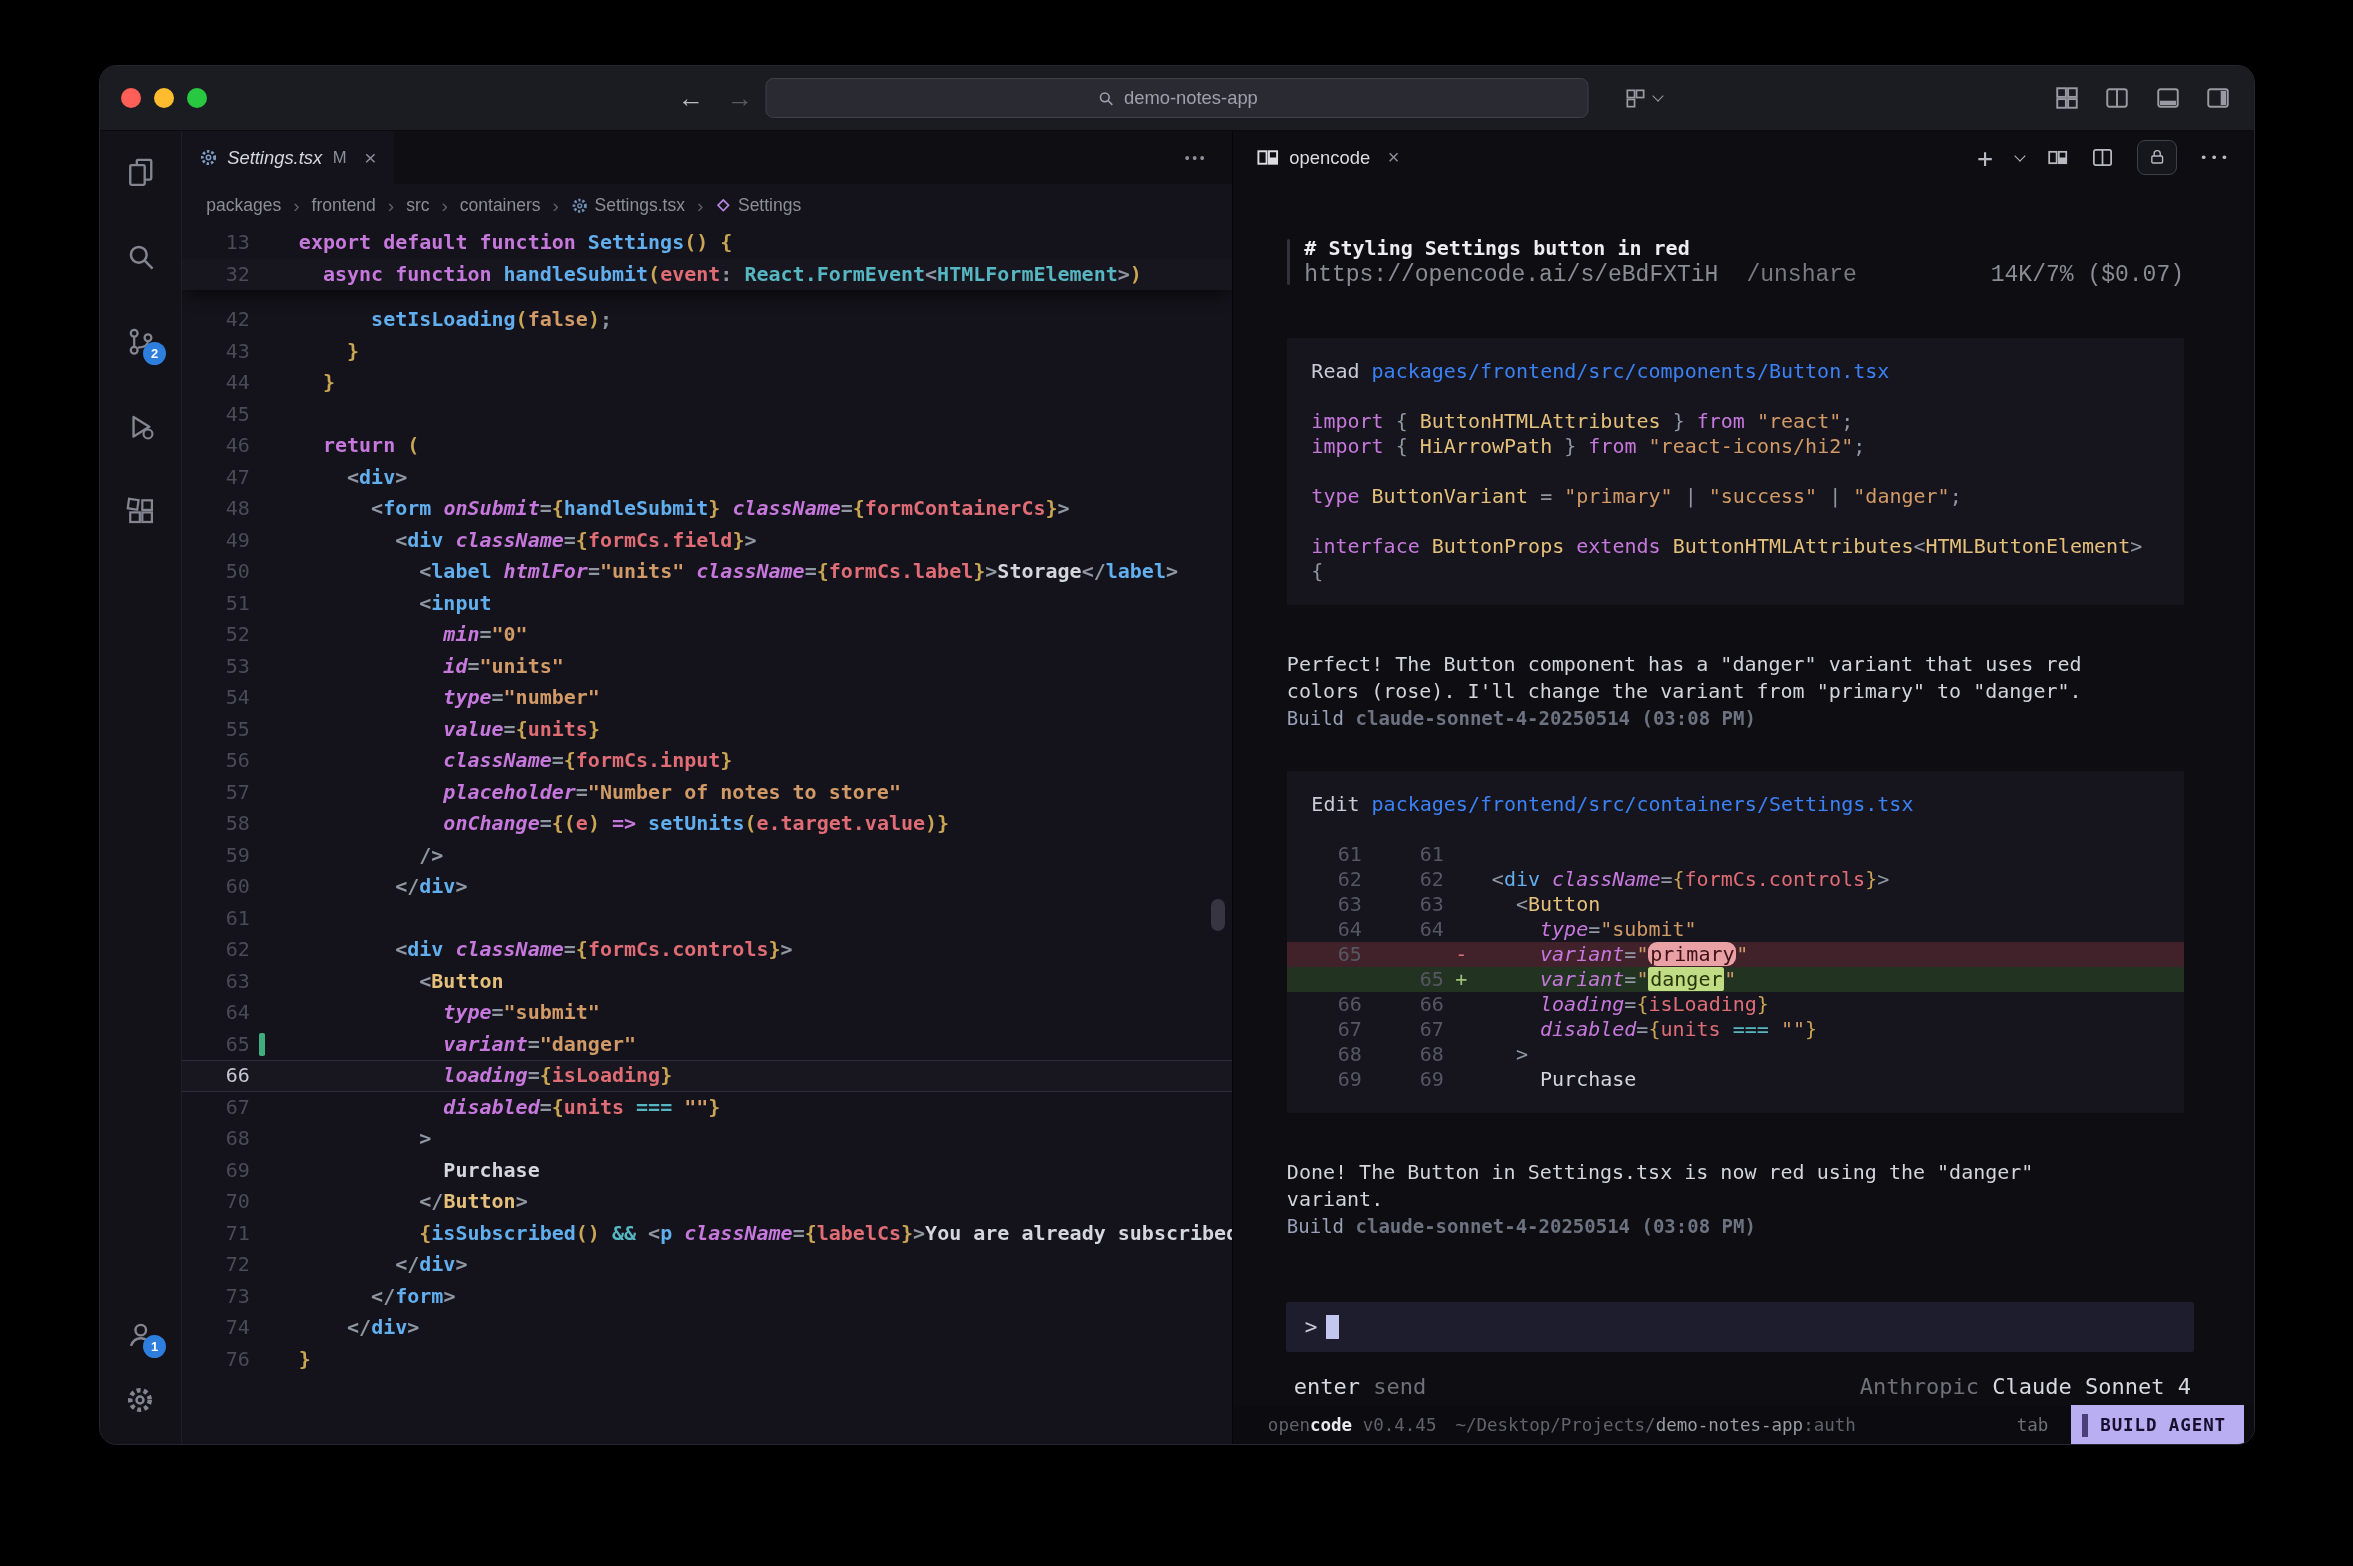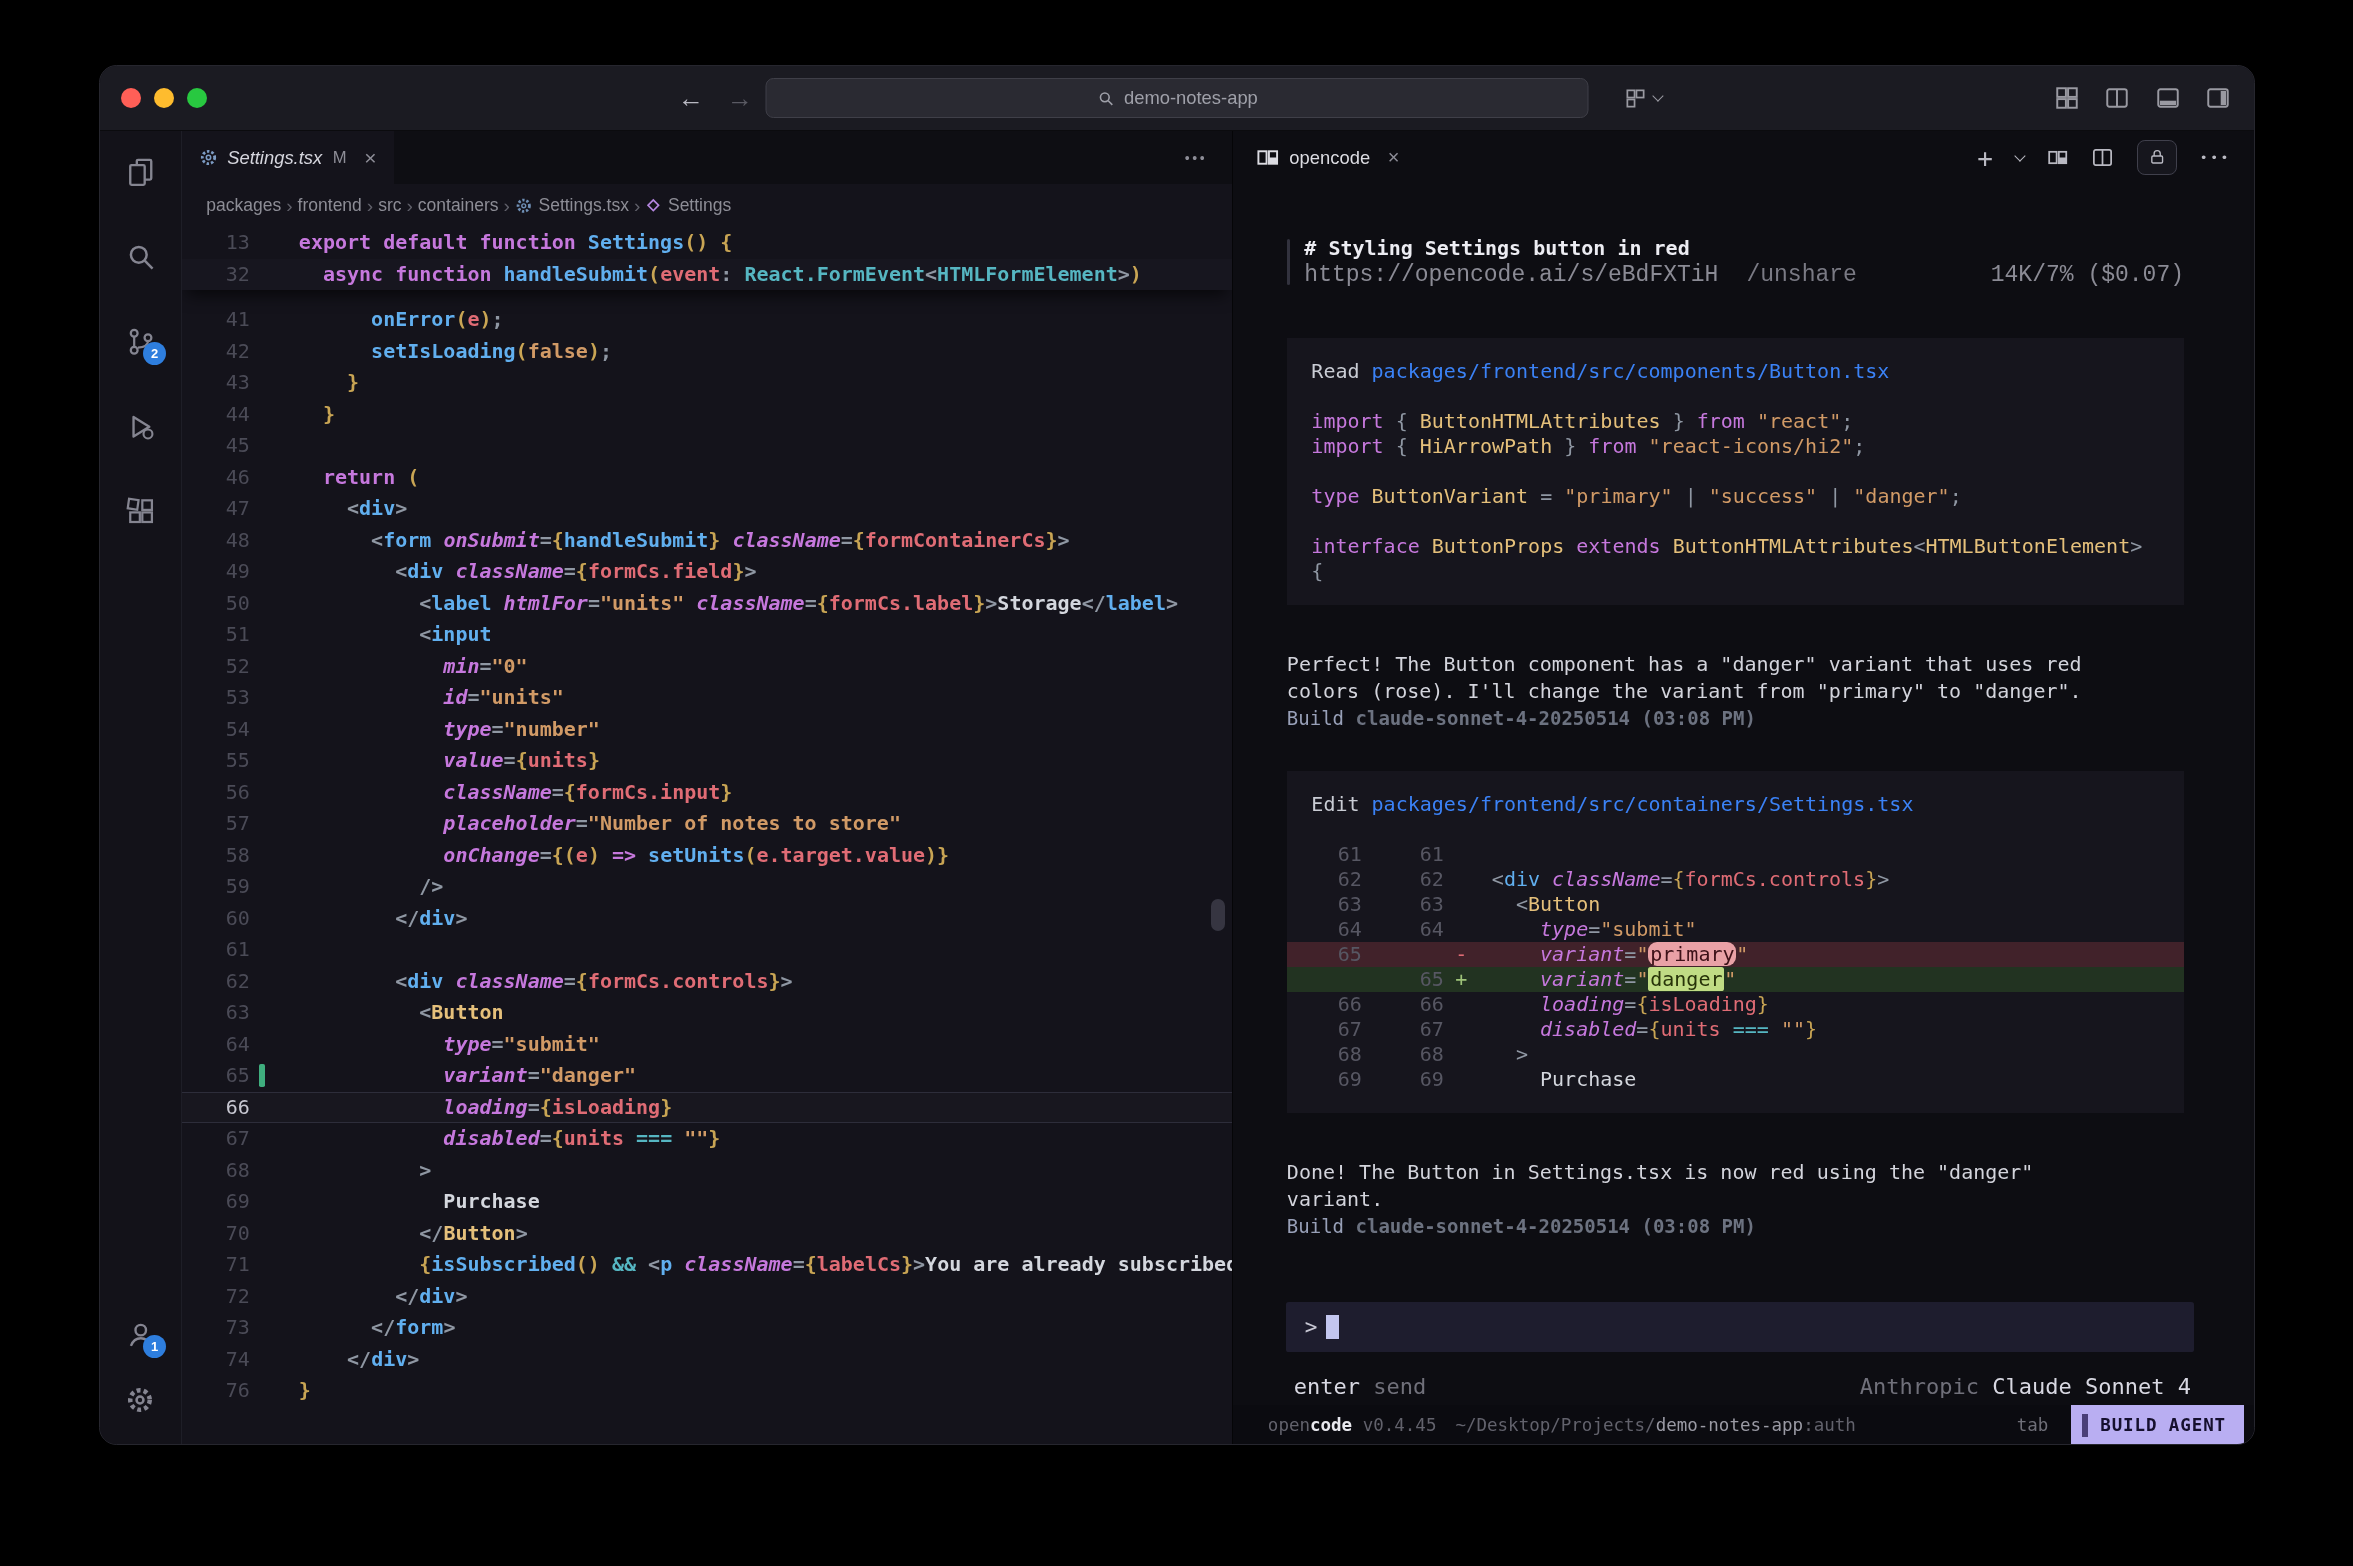--- a/index.html
+++ b/index.html
@@ -38,21 +38,21 @@
   
   .editor-col { width:1050px; background:#14131b; display:flex; flex-direction:column; }
   .tabbar { height:53px; background:#0e0e13; display:flex; align-items:stretch; }
   .tab { display:flex; align-items:center; gap:8.8px; padding:0 17.5px; background:#14131b; }
   .tab-label { font-style:italic; color:#d6d6de; font-size:18.4px; }
   .tab-mod { color:#8d8d97; font-size:16.6px; margin-left:1.8px; }
   .tab-close { color:#8d8d97; font-size:21px; margin-left:8.8px; }
   .tab-fill { flex:1; }
   .tab-more { align-self:center; color:#8d8d97; font-size:14px; letter-spacing:2.6px; margin-right:24.5px; }
 
-  .breadcrumb { height:43px; display:flex; align-items:center; padding-left:24.5px; gap:5px; font-size:17.5px; color:#8d8d96; background:#14131b; }
+  .breadcrumb { height:43px; display:flex; align-items:center; padding-left:24.5px; gap:12px; font-size:17.5px; color:#8d8d96; background:#14131b; }
   .bc-sep { color:#60606a; font-size:19px; }
   .bc-item { display:flex; align-items:center; gap:6.1px; }
   .bc-ico { display:flex; align-items:center; }
 
   .codearea { position:relative; flex:1; overflow:hidden; font-family:"DejaVu Sans Mono", monospace; font-size:20px; }
   .code-scroll { padding-top:77px; }
   .crow { position:relative; display:flex; height:31.5px; line-height:31.5px; width:100%; }
   .gut { width:117px; flex:none; text-align:right; padding-right:49px; color:#4b4b57; }
   .ctext { flex:1; white-space:pre; overflow:hidden;font-weight:bold; }
   .crow.cur { background:rgba(255,255,255,0.02); box-shadow:inset 0 0.9px 0 #2d2d3a, inset 0 -0.9px 0 #2d2d3a; }
@@ -287,24 +287,20 @@
             <span class="bc-ico">
               <svg viewBox="0 0 16 16" width="16.6" height="16.6">
     <rect x="4.4" y="4.4" width="7.2" height="7.2" fill="none" stroke="#b586e0" stroke-width="1.6" transform="rotate(45 8 8)"></rect>
   </svg>
             </span>
             <span class="bc-label">Settings</span>
           </span>
         </div>
       <div class="codearea">
         <div class="code-scroll">
-            <div class="crow">
-              <div class="gut">41</div>
-              <div class="ctext"><span class="tk-w">      </span><span class="tk-f">onError</span><span class="tk-b">(</span><span class="tk-v">e</span><span class="tk-b">)</span><span class="tk-p">;</span></div>
-            </div>
             <div class="crow">
               <div class="gut">42</div>
               <div class="ctext"><span class="tk-w">      </span><span class="tk-f">setIsLoading</span><span class="tk-b">(</span><span class="tk-s">false</span><span class="tk-b">)</span><span class="tk-p">;</span></div>
             </div>
             <div class="crow">
               <div class="gut">43</div>
               <div class="ctext"><span class="tk-w">    </span><span class="tk-b">}</span></div>
             </div>
             <div class="crow">
               <div class="gut">44</div>

